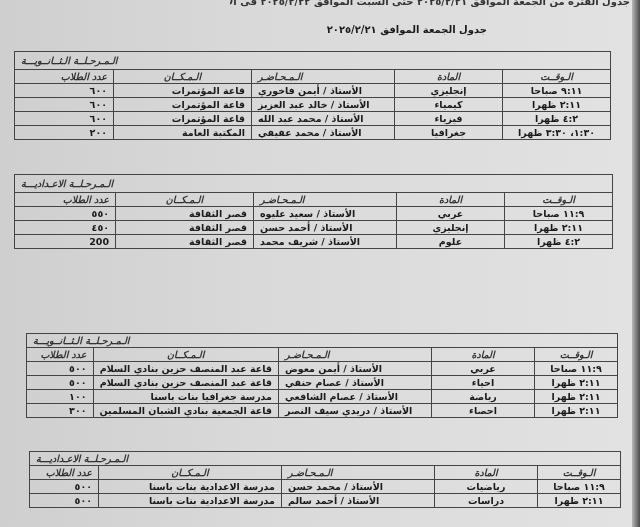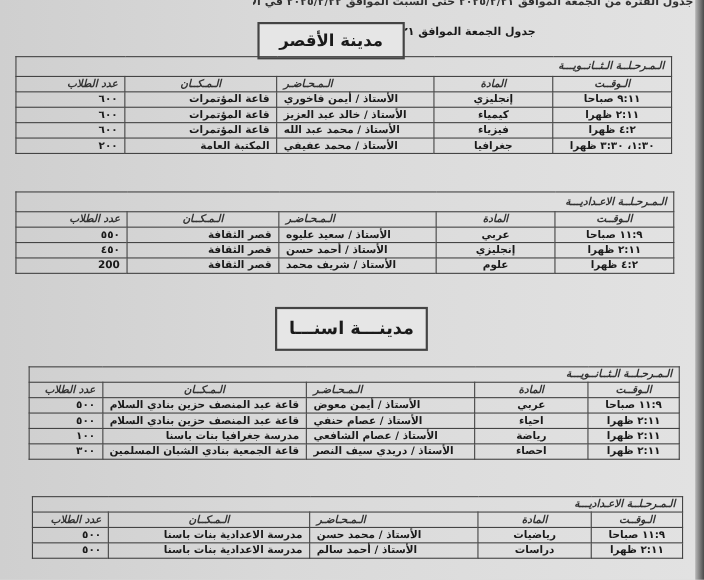--- a/index.html
+++ b/index.html
@@ -35,40 +35,39 @@
   .city2 { left: 250px; top: 279px; width: 135px; height: 36px; line-height: 36px; font-size: 16px; letter-spacing: 2px; }
   table.sched {
     position: absolute; border-collapse: collapse; direction: rtl;
     font-size: 9.5px; font-weight: bold;
   }
   table.sched td, table.sched th {
     border: 1px solid #444; padding: 0 6px; height: 13px; line-height: 13px;
     white-space: nowrap;
   }
   table.sched th { font-style: italic; font-weight: bold; color: #333; }
-  .stage-row td { text-align: right; font-style: italic; height: 15px; color: #333; }
+  .stage-row td { text-align: left; font-style: italic; height: 15px; color: #333; }
   .c-time { text-align: center; }
   .c-subj { text-align: center; }
   .c-lect { text-align: left; }
   .c-place { }
   .c-count { text-align: right; }
   .t1 { left: 14px; top: 51px; width: 597px; }
   .t2 { left: 14px; top: 174px; width: 599px; }
   .t3 { left: 26px; top: 333px; width: 592px; }
   .t4 { left: 29px; top: 451px; width: 592px; }
   .t1 .stage-row td, .t2 .stage-row td { height: 17px; }
 </style>
 </head>
 <body>
 
 <div class="page">
   <div class="topline">جدول الفترة من الجمعة الموافق ٢٠٢٥/٢/٢١ حتى السبت الموافق ٢٠٢٥/٢/٢٢ في الأماكن الآتية :</div>
   <div class="datecap">جدول الجمعة الموافق ٢٠٢٥/٢/٢١</div>
 
-  <div class="citybox city1">مدينة الأقصر</div>
 
   <table class="sched t1">
     <tbody>
         <tr class="stage-row">
           <td colspan="5">الـمـرحـلــة الـثــانــويـــة</td>
         </tr>
     <tr>
       <th class="c-time" style="width:95px">الـوقــت</th>
       <th class="c-subj" style="width:95px">المادة</th>
       <th class="c-lect" style="width:130px">الـمـحـاضـر</th>
@@ -135,21 +134,20 @@
     <tr>
       <td class="c-time">٤:٢ ظهرا</td>
       <td class="c-subj">علوم</td>
       <td class="c-lect">الأستاذ / شريف محمد</td>
       <td class="c-place">قصر الثقافة</td>
       <td class="c-count">200</td>
     </tr>
   </tbody>
     </table>
 
-  <div class="citybox city2">مدينـــة اسنـــا</div>
 
   <table class="sched t3">
     <tbody>
         <tr class="stage-row">
           <td colspan="5">الـمـرحـلــة الـثــانــويـــة</td>
         </tr>
     <tr>
       <th class="c-time" style="width:70px">الـوقــت</th>
       <th class="c-subj" style="width:90px">المادة</th>
       <th class="c-lect" style="width:140px">الـمـحـاضـر</th>

